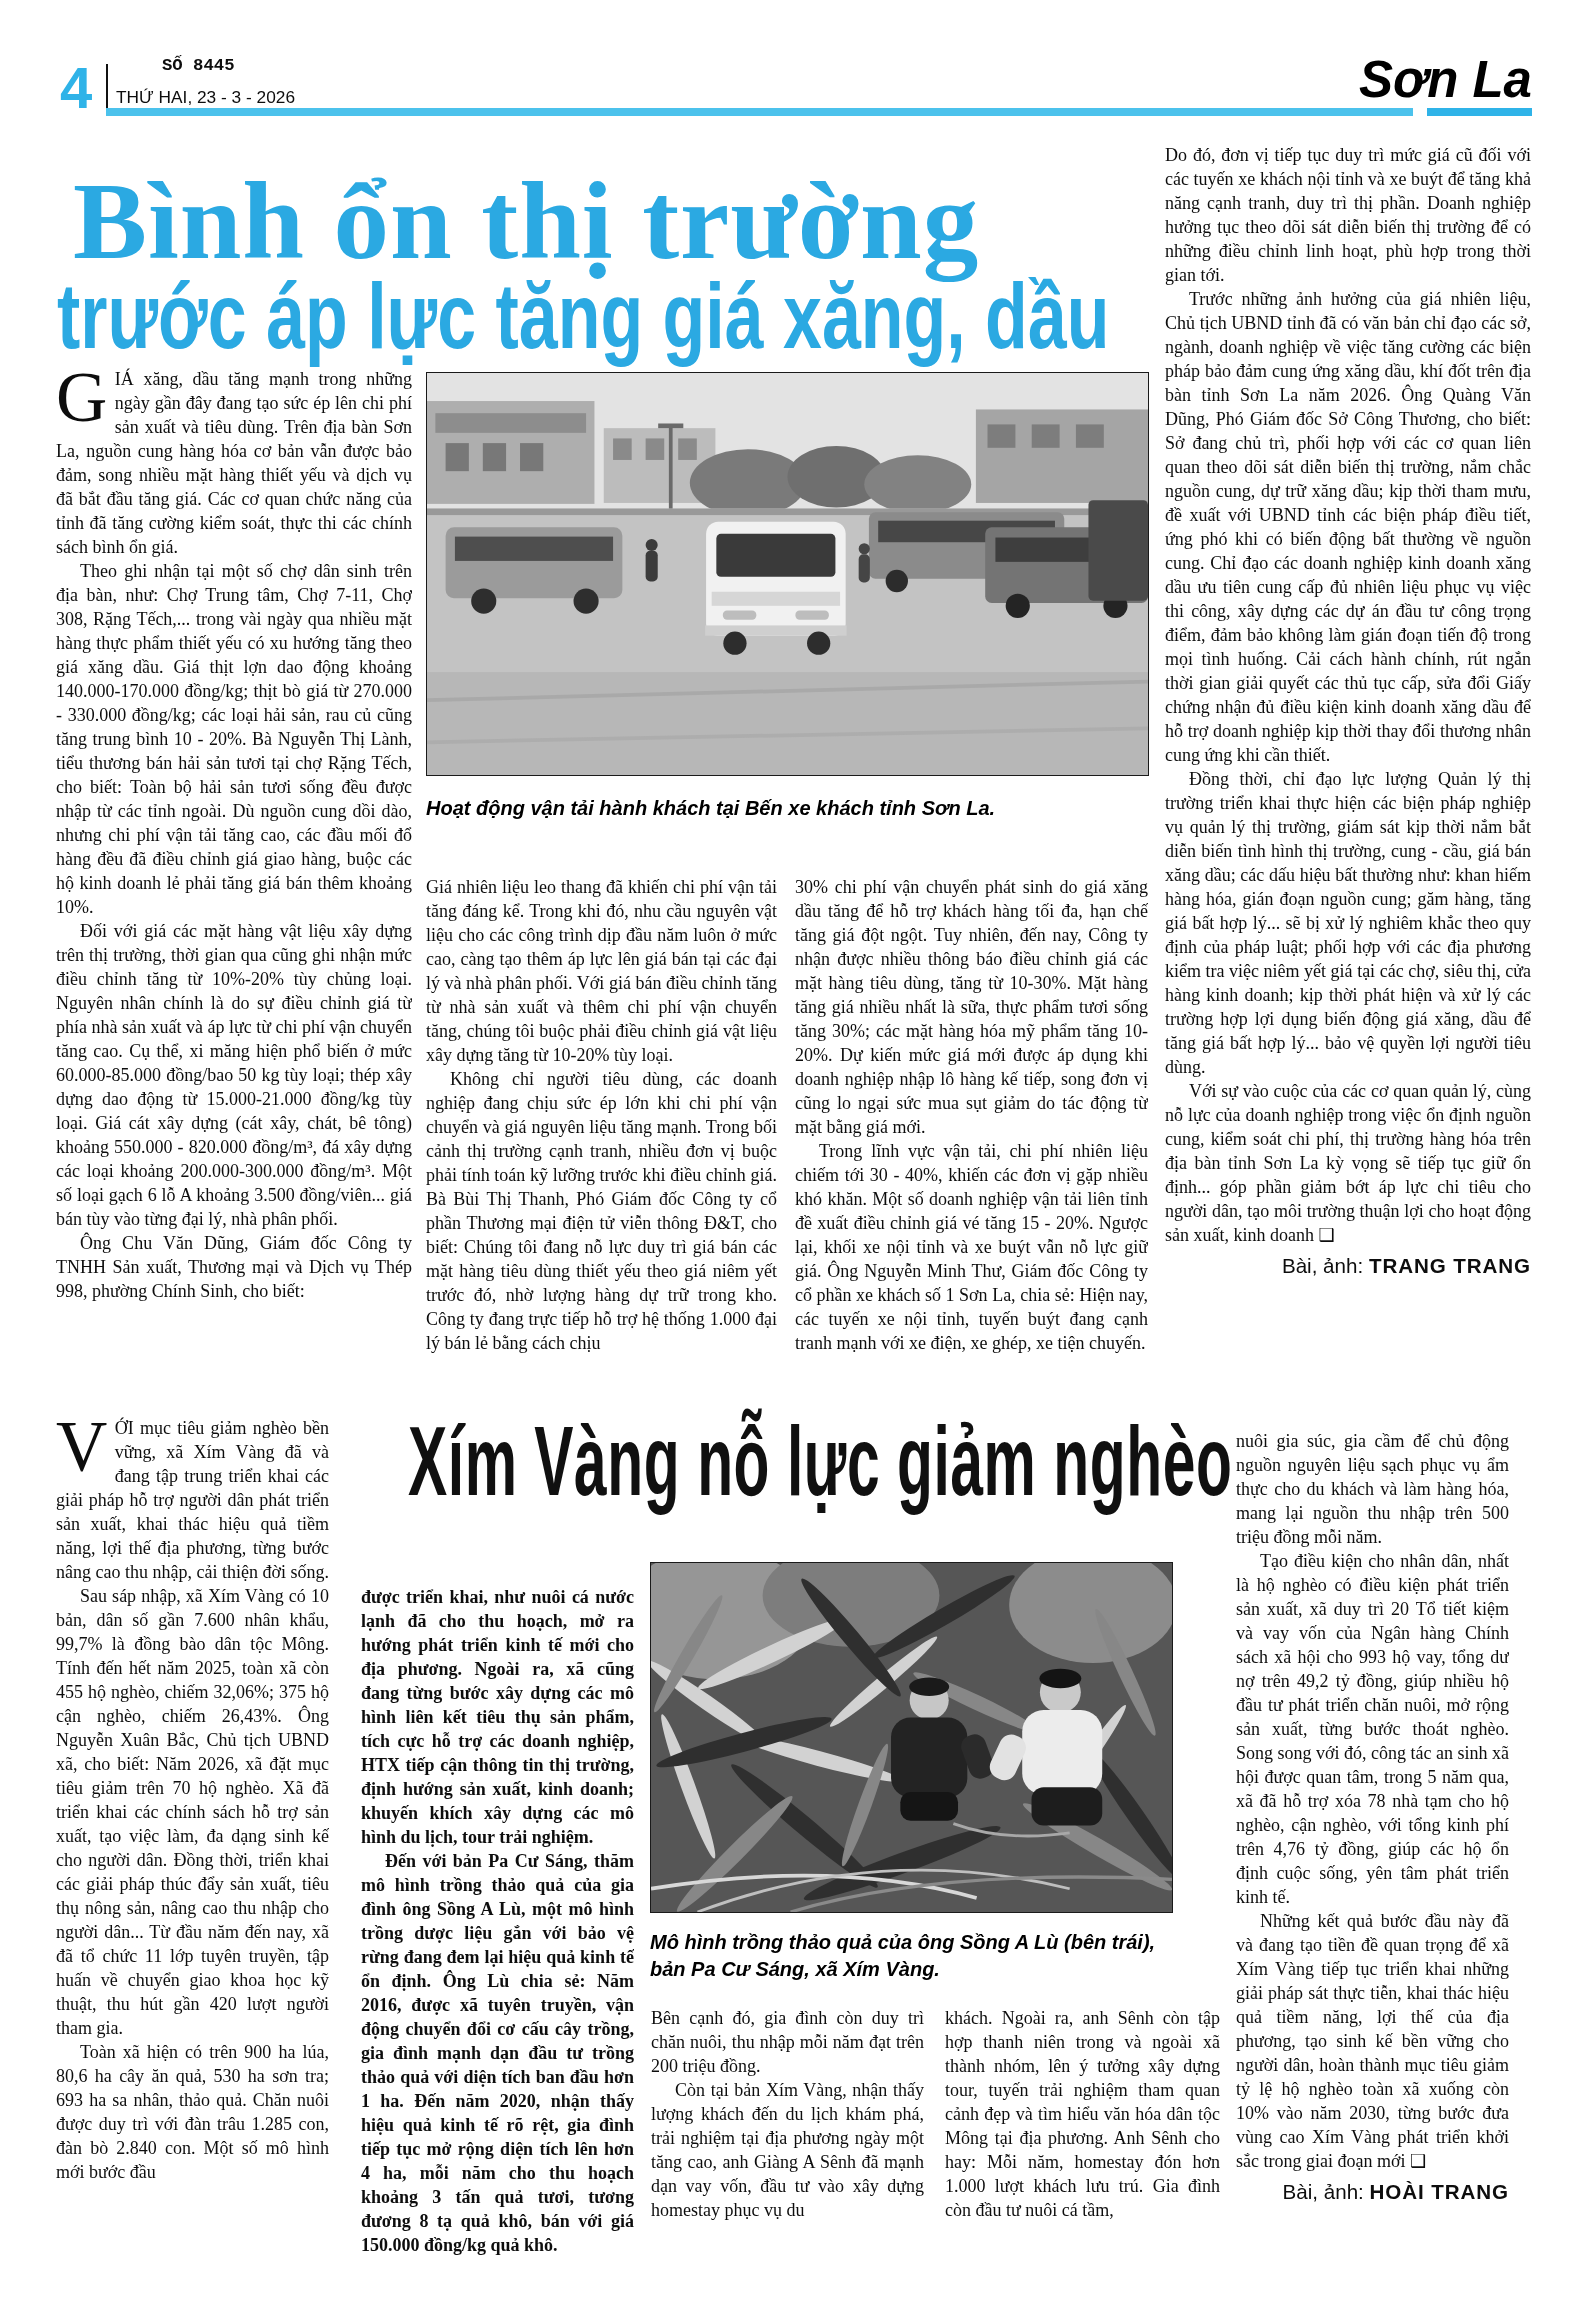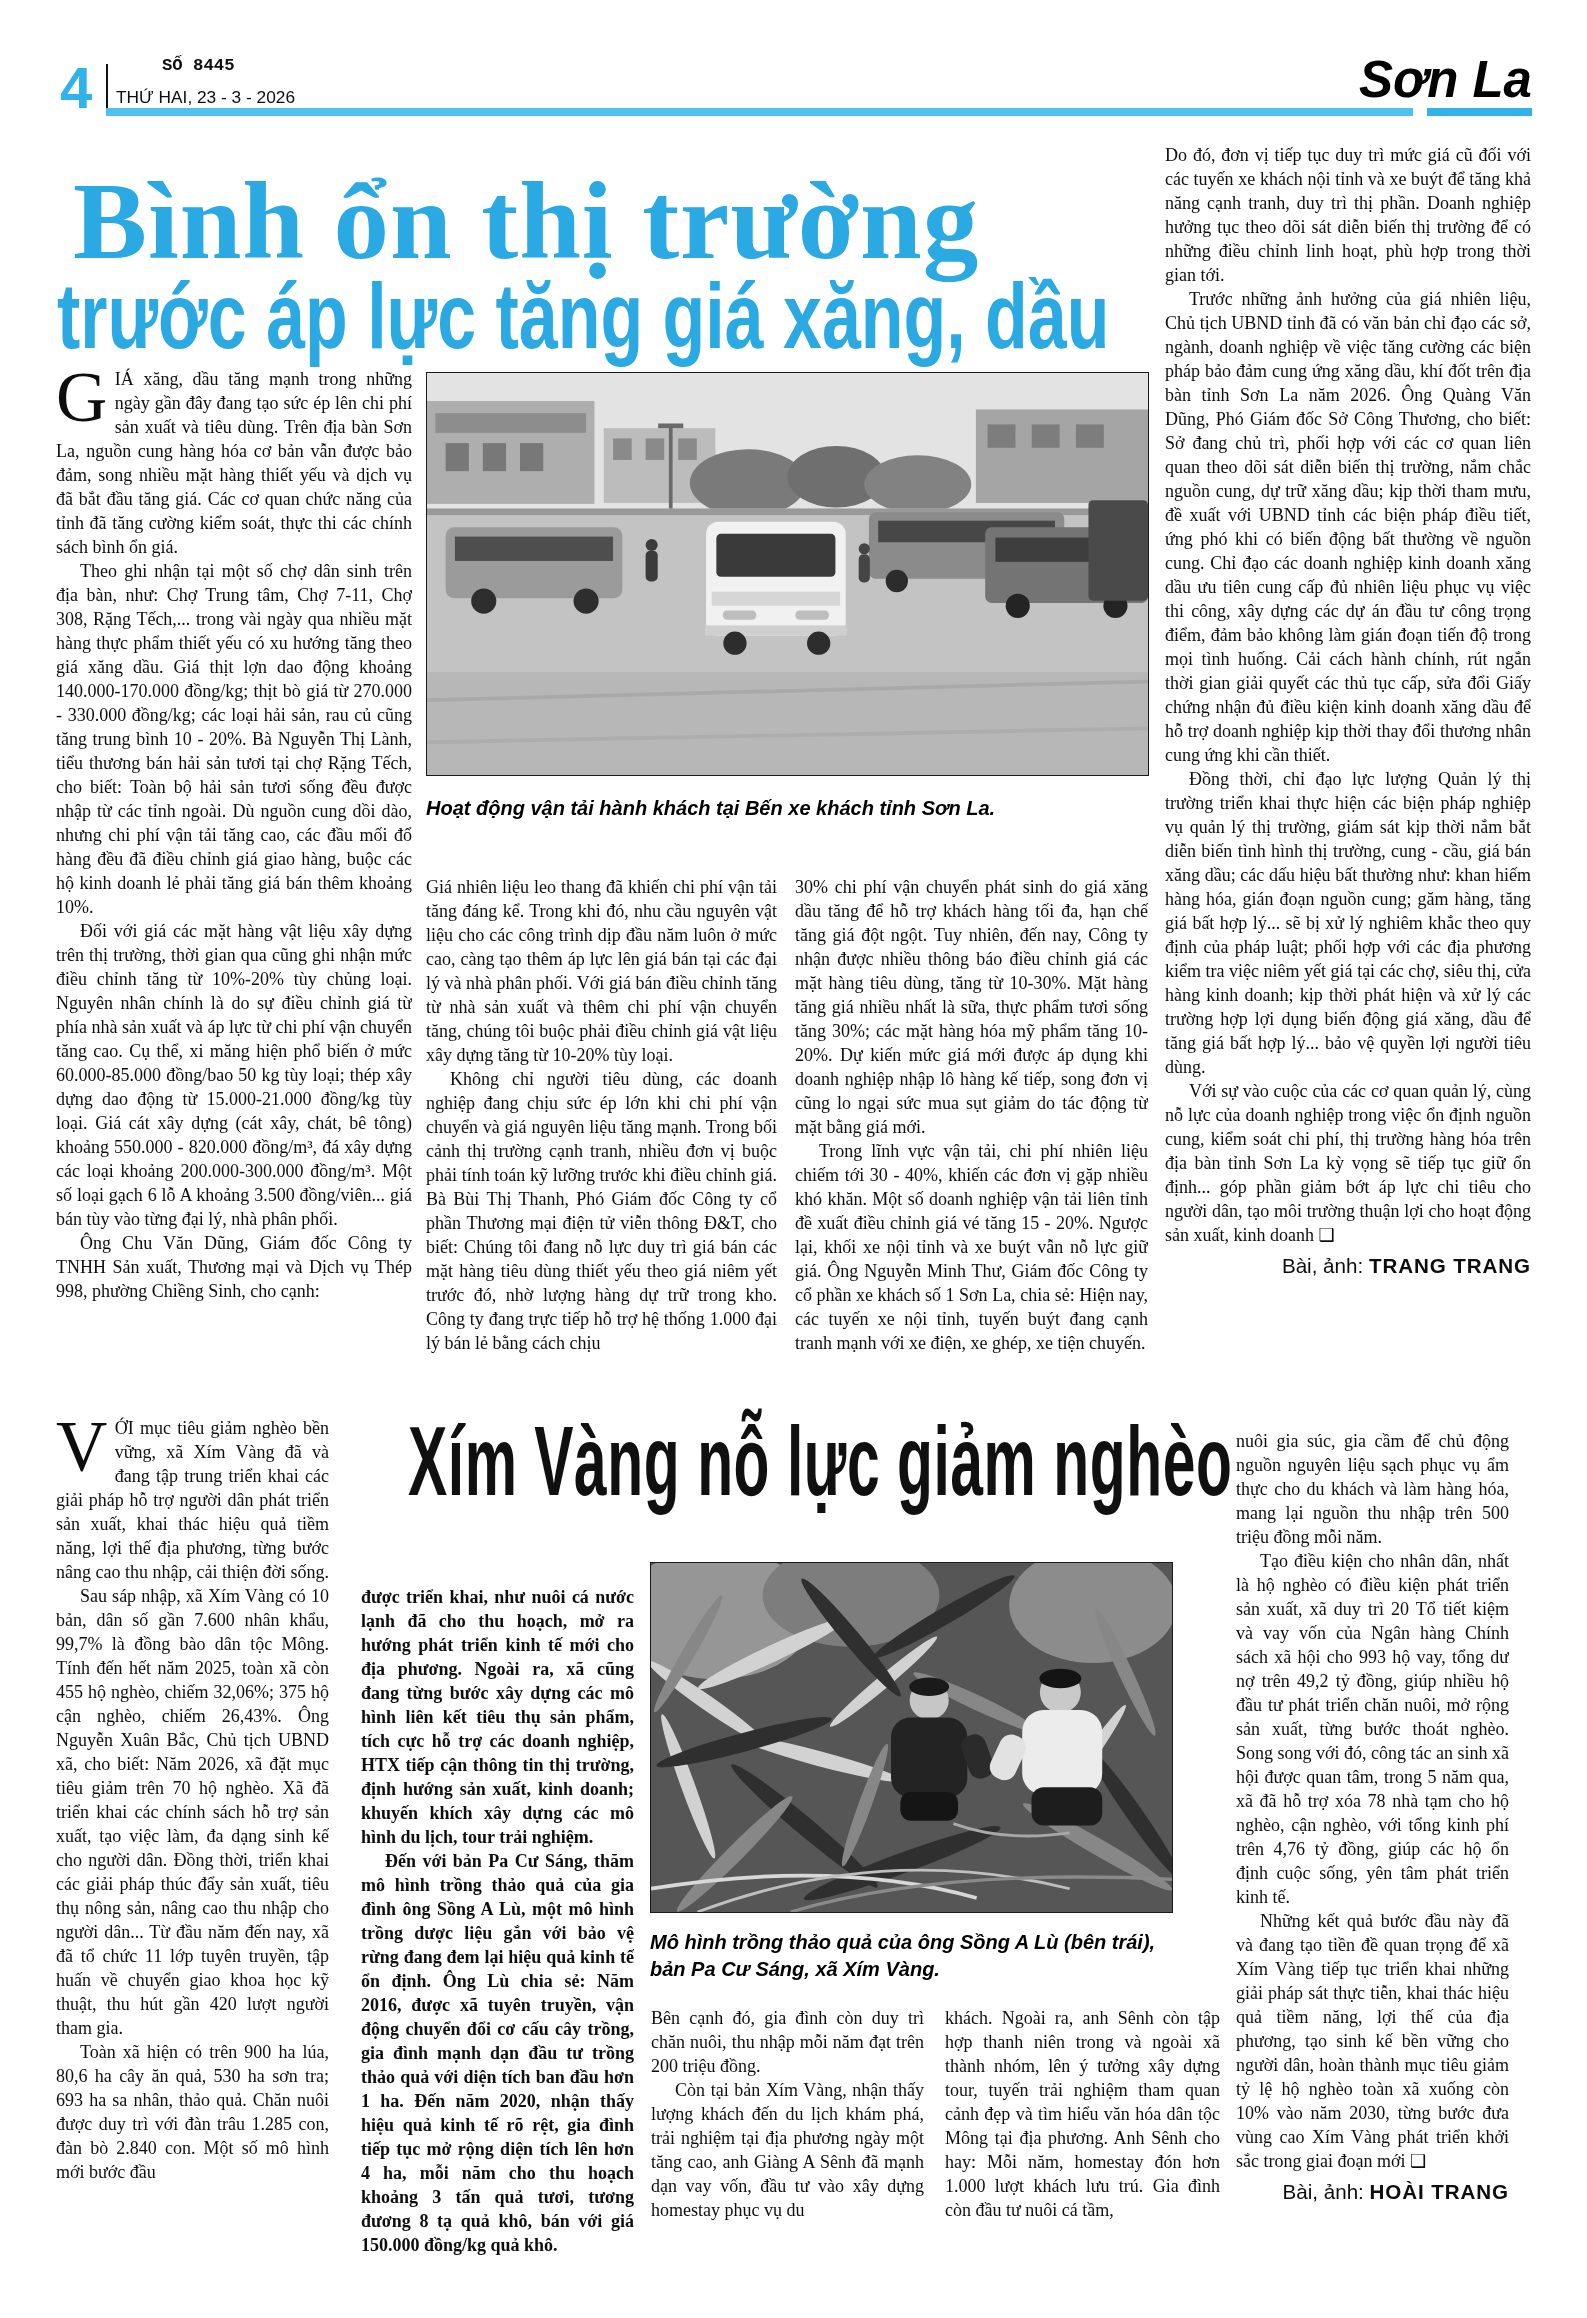--- a/index.html
+++ b/index.html
@@ -83,21 +83,21 @@
   </div>
 
   <section>
     <h1 class="hl1-l1">Bình ổn thị trường</h1>
     <h2 class="hl1-l2"><span class="squeeze">trước áp lực tăng giá xăng, dầu</span></h2>
 
     <div class="col c-a1-1 body-text">
       <p class="no-indent"><span class="dropcap">G</span><span>IÁ xăng, dầu tăng mạnh trong những ngày gần đây đang tạo sức ép lên chi phí sản xuất và tiêu dùng. Trên địa bàn Sơn La, nguồn cung hàng hóa cơ bản vẫn được bảo đảm, song nhiều mặt hàng thiết yếu và dịch vụ đã bắt đầu tăng giá. Các cơ quan chức năng của tỉnh đã tăng cường kiểm soát, thực thi các chính sách bình ổn giá.</span></p>
       <p>Theo ghi nhận tại một số chợ dân sinh trên địa bàn, như: Chợ Trung tâm, Chợ 7-11, Chợ 308, Rặng Tếch,... trong vài ngày qua nhiều mặt hàng thực phẩm thiết yếu có xu hướng tăng theo giá xăng dầu. Giá thịt lợn dao động khoảng 140.000-170.000 đồng/kg; thịt bò giá từ 270.000 - 330.000 đồng/kg; các loại hải sản, rau củ cũng tăng trung bình 10 - 20%. Bà Nguyễn Thị Lành, tiểu thương bán hải sản tươi tại chợ Rặng Tếch, cho biết: Toàn bộ hải sản tươi sống đều được nhập từ các tỉnh ngoài. Dù nguồn cung dồi dào, nhưng chi phí vận tải tăng cao, các đầu mối đổ hàng đều đã điều chỉnh giá giao hàng, buộc các hộ kinh doanh lẻ phải tăng giá bán thêm khoảng 10%.</p>
       <p>Đối với giá các mặt hàng vật liệu xây dựng trên thị trường, thời gian qua cũng ghi nhận mức điều chỉnh tăng từ 10%-20% tùy chủng loại. Nguyên nhân chính là do sự điều chỉnh giá từ phía nhà sản xuất và áp lực từ chi phí vận chuyển tăng cao. Cụ thể, xi măng hiện phổ biến ở mức 60.000-85.000 đồng/bao 50 kg tùy loại; thép xây dựng dao động từ 15.000-21.000 đồng/kg tùy loại. Giá cát xây dựng (cát xây, chát, bê tông) khoảng 550.000 - 820.000 đồng/m³, đá xây dựng các loại khoảng 200.000-300.000 đồng/m³. Một số loại gạch 6 lỗ A khoảng 3.500 đồng/viên... giá bán tùy vào từng đại lý, nhà phân phối.</p>
-      <p>Ông Chu Văn Dũng, Giám đốc Công ty TNHH Sản xuất, Thương mại và Dịch vụ Thép 998, phường Chiềng Sinh, cho cạnh:</p>
+      <p>Ông Chu Văn Dũng, Giám đốc Công ty TNHH Sản xuất, Thương mại và Dịch vụ Thép 998, phường Chính Sinh, cho biết:</p>
     </div>
 
     <figure class="photo photo1">
       <svg viewBox="0 0 1550 860" preserveAspectRatio="none">
         <rect width="1550" height="860" fill="#c9c9c9"></rect>
         <rect width="1550" height="300" fill="#e3e3e3"></rect>
         <rect x="0" y="60" width="360" height="220" fill="#aeaeae"></rect>
         <rect x="18" y="86" width="324" height="42" fill="#8d8d8d"></rect>
         <rect x="40" y="150" width="50" height="60" fill="#787878"></rect>
         <rect x="120" y="150" width="50" height="60" fill="#787878"></rect>

